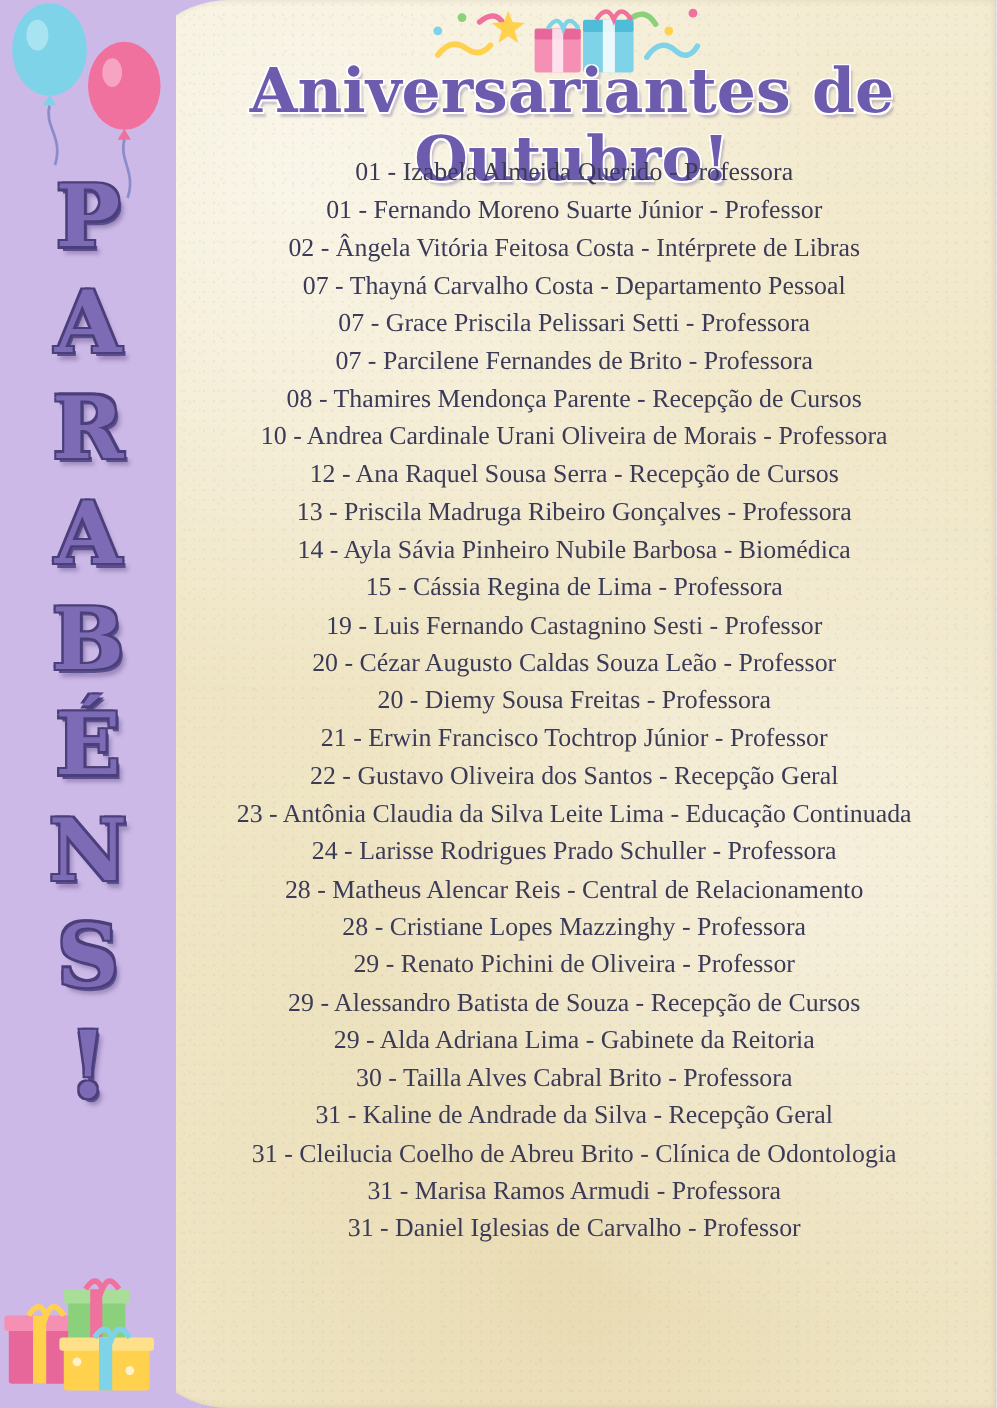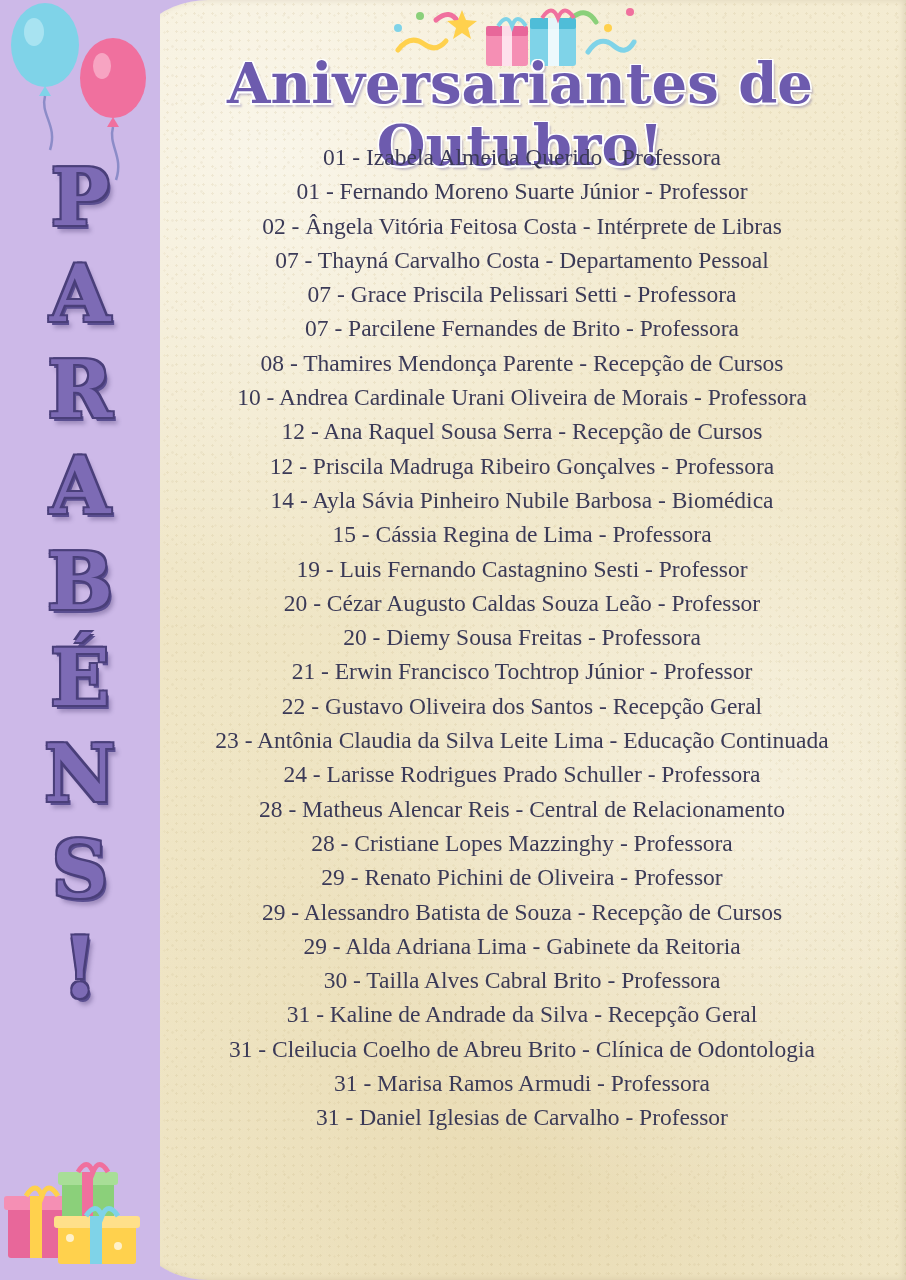--- a/index.html
+++ b/index.html
@@ -241,21 +241,21 @@
   <div class="list">
     <div class="entry">01 - Izabela Almeida Querido - Professora</div>
     <div class="entry">01 - Fernando Moreno Suarte Júnior - Professor</div>
     <div class="entry">02 - Ângela Vitória Feitosa Costa - Intérprete de Libras</div>
     <div class="entry">07 - Thayná Carvalho Costa - Departamento Pessoal</div>
     <div class="entry">07 - Grace Priscila Pelissari Setti - Professora</div>
     <div class="entry">07 - Parcilene Fernandes de Brito - Professora</div>
     <div class="entry">08 - Thamires Mendonça Parente - Recepção de Cursos</div>
     <div class="entry">10 - Andrea Cardinale Urani Oliveira de Morais - Professora</div>
     <div class="entry">12 - Ana Raquel Sousa Serra - Recepção de Cursos</div>
-    <div class="entry">12 - Priscila Madruga Ribeiro Gonçalves - Professora</div>
+    <div class="entry">13 - Priscila Madruga Ribeiro Gonçalves - Professora</div>
     <div class="entry">14 - Ayla Sávia Pinheiro Nubile Barbosa - Biomédica</div>
     <div class="entry">15 - Cássia Regina de Lima - Professora</div>
     <div class="entry">19 - Luis Fernando Castagnino Sesti - Professor</div>
     <div class="entry">20 - Cézar Augusto Caldas Souza Leão - Professor</div>
     <div class="entry">20 - Diemy Sousa Freitas - Professora</div>
     <div class="entry">21 - Erwin Francisco Tochtrop Júnior - Professor</div>
     <div class="entry">22 - Gustavo Oliveira dos Santos - Recepção Geral</div>
     <div class="entry">23 - Antônia Claudia da Silva Leite Lima - Educação Continuada</div>
     <div class="entry">24 - Larisse Rodrigues Prado Schuller - Professora</div>
     <div class="entry">28 - Matheus Alencar Reis - Central de Relacionamento</div>

